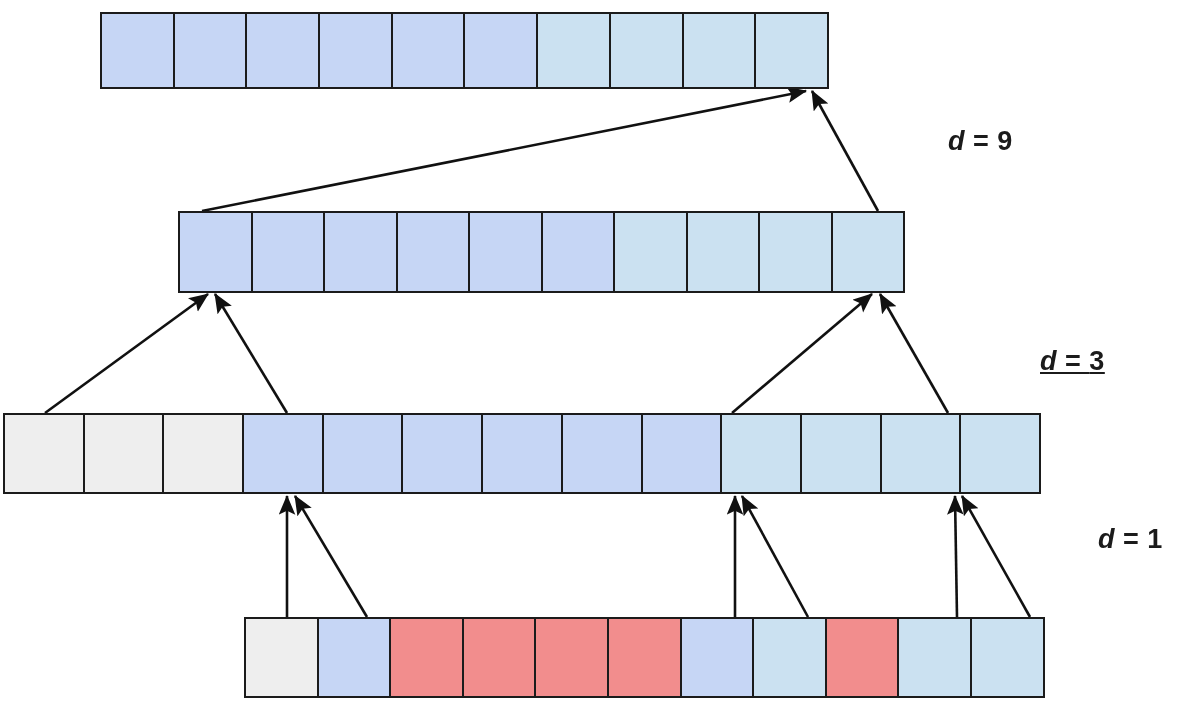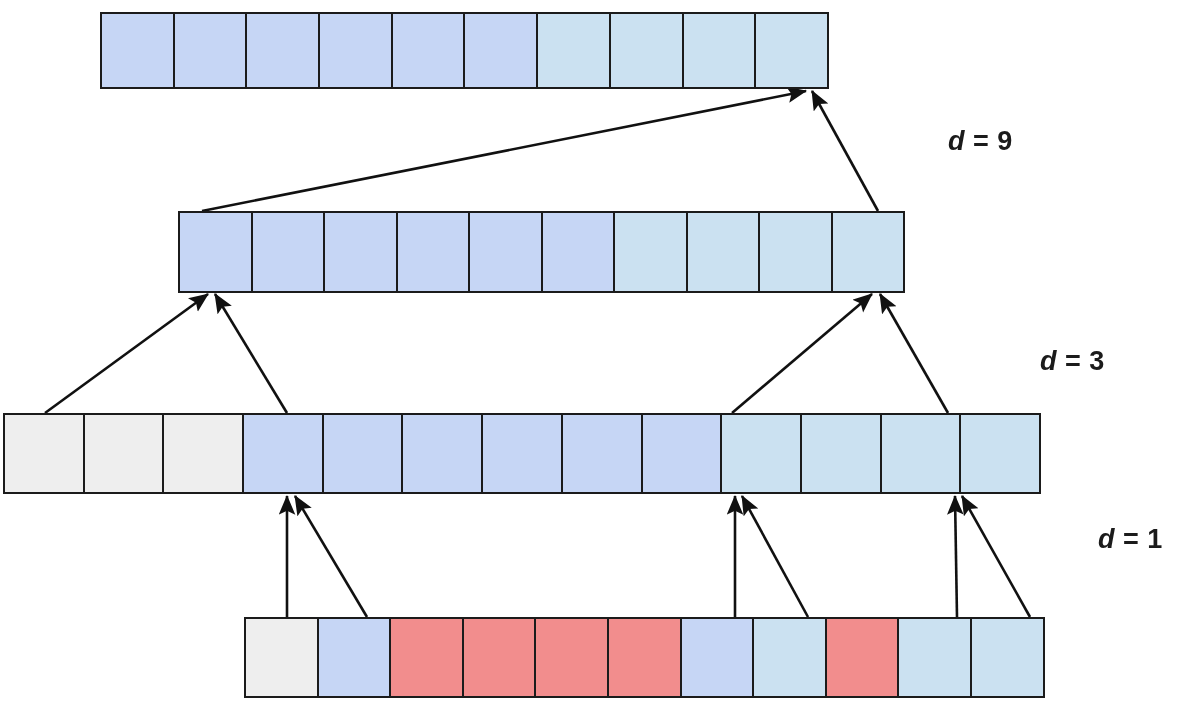--- a/index.html
+++ b/index.html
@@ -127,16 +127,16 @@
       <div class="cell" style="width: 74.6px; height: 81px; background: rgb(242, 141, 141); border-color: rgb(27, 27, 27);"></div>
       <div class="cell" style="width: 74.6px; height: 81px; background: rgb(242, 141, 141); border-color: rgb(27, 27, 27);"></div>
       <div class="cell" style="width: 74.6px; height: 81px; background: rgb(198, 214, 245); border-color: rgb(27, 27, 27);"></div>
       <div class="cell" style="width: 74.6px; height: 81px; background: rgb(203, 225, 241); border-color: rgb(27, 27, 27);"></div>
       <div class="cell" style="width: 74.6px; height: 81px; background: rgb(242, 141, 141); border-color: rgb(27, 27, 27);"></div>
       <div class="cell" style="width: 74.6px; height: 81px; background: rgb(203, 225, 241); border-color: rgb(27, 27, 27);"></div>
       <div class="cell" style="width: 74.6px; height: 81px; background: rgb(203, 225, 241); border-color: rgb(27, 27, 27);"></div>
     </div>
 
   <div class="label" style="left: 948px; top: 126px;"><span class="var">d</span><span> = </span><span>9</span></div>
-  <div class="label" style="left: 1040px; top: 346px;"><span class="var">d</span><span> = </span><span>3</span></div>
+  <div class="label" style="left: 1040px; top: 346px; text-decoration: underline;"><span class="var">d</span><span> = </span><span>3</span></div>
   <div class="label" style="left: 1098px; top: 524px;"><span class="var">d</span><span> = </span><span>1</span></div>
 
 </div>
 
 </body></html>

